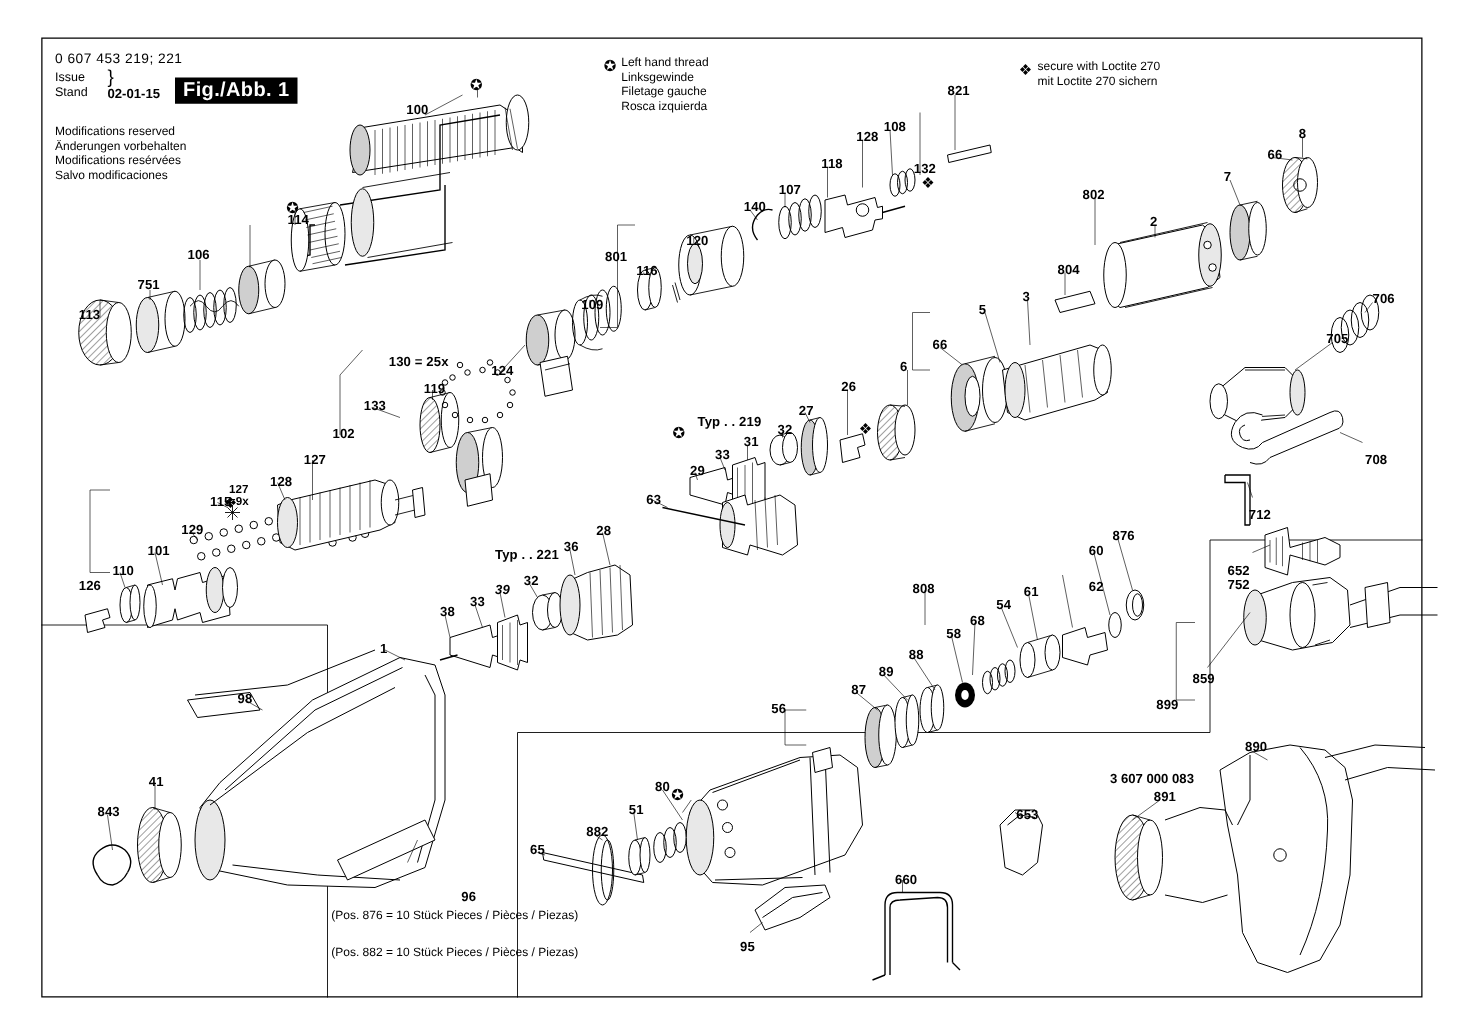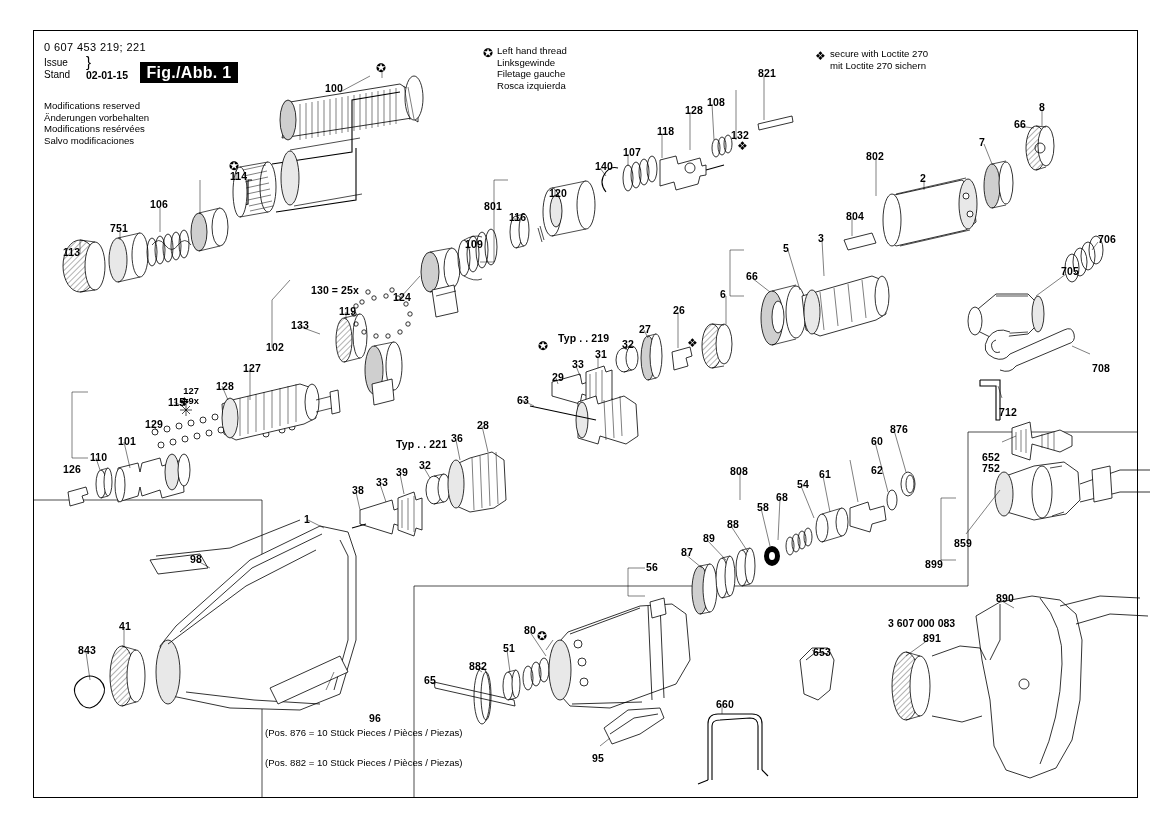--- a/index.html
+++ b/index.html
@@ -695,40 +695,40 @@
       <div class="num" style="left: 673px; top: 304px;">26</div>
       <div class="num" style="left: 639px; top: 323px;">27</div>
       <div class="num" style="left: 622px; top: 338px;">32</div>
       <div class="num" style="left: 595px; top: 348px;">31</div>
       <div class="num" style="left: 572px; top: 358px;">33</div>
       <div class="num" style="left: 552px; top: 371px;">29</div>
       <div class="num" style="left: 517px; top: 394px;">63</div>
       <div class="num" style="left: 477px; top: 419px;">28</div>
       <div class="num" style="left: 451px; top: 432px;">36</div>
       <div class="num" style="left: 419px; top: 459px;">32</div>
-      <div class="num" style="left: 396px; top: 466px;">39</div>
+      <div class="num" style="left: 396px; top: 466px; font-style: italic;">39</div>
       <div class="num" style="left: 376px; top: 476px;">33</div>
       <div class="num" style="left: 352px; top: 484px;">38</div>
       <div class="num" style="left: 304px; top: 513px;">1</div>
       <div class="num" style="left: 190px; top: 553px;">98</div>
       <div class="num" style="left: 321px; top: 712px; padding-left: 48px;">96</div>
       <div class="num" style="left: 119px; top: 620px;">41</div>
       <div class="num" style="left: 78px; top: 644px;">843</div>
       <div class="num" style="left: 890px; top: 423px;">876</div>
       <div class="num" style="left: 871px; top: 435px;">60</div>
       <div class="num" style="left: 846px; top: 464px; padding-left: 25px;">62</div>
       <div class="num" style="left: 819px; top: 468px;">61</div>
       <div class="num" style="left: 797px; top: 478px;">54</div>
       <div class="num" style="left: 776px; top: 491px;">68</div>
       <div class="num" style="left: 757px; top: 501px;">58</div>
       <div class="num" style="left: 730px; top: 465px;">808</div>
       <div class="num" style="left: 727px; top: 518px;">88</div>
       <div class="num" style="left: 703px; top: 532px;">89</div>
       <div class="num" style="left: 681px; top: 546px;">87</div>
-      <div class="num" style="left: 646px; top: 561px;">56</div>
+      <div class="num" style="left: 617px; top: 561px;">56</div>
       <div class="num" style="left: 524px; top: 624px;">80</div>
       <div class="num" style="left: 503px; top: 642px;">51</div>
       <div class="num" style="left: 469px; top: 660px;">882</div>
       <div class="num" style="left: 424px; top: 674px;">65</div>
       <div class="num" style="left: 592px; top: 752px;">95</div>
       <div class="num" style="left: 716px; top: 698px;">660</div>
       <div class="num" style="left: 813px; top: 646px;">653</div>
     </div>
 
 </div>

